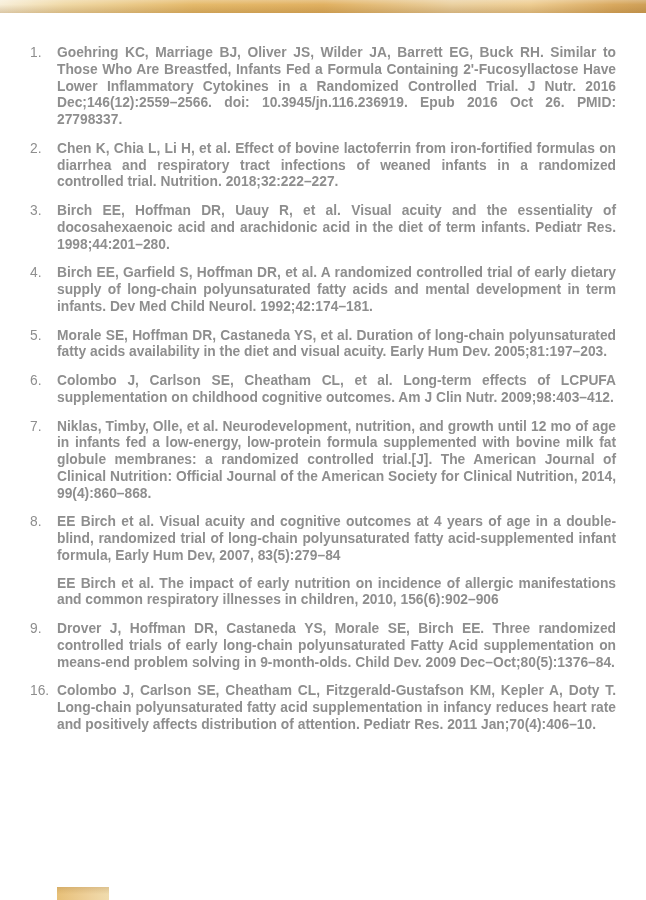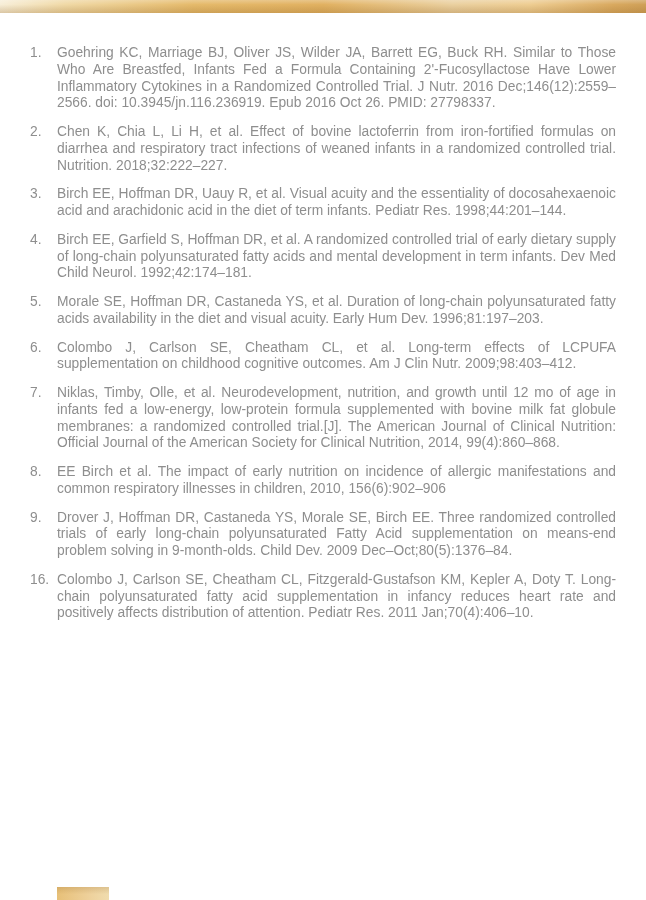--- a/index.html
+++ b/index.html
@@ -43,22 +43,22 @@
   }
   .ref-item {
     display: flex;
     margin-bottom: 12px;
   }
   .ref-num {
     flex: 0 0 27px;
     text-align: left;
   }
   .ref-body { flex: 1 1 auto; min-width: 0; }
-  .ref-body p { margin: 0; }
-  .ref-body p + p { margin-top: 2px; }
+  .ref-body p { margin: 0; font-weight: bold; }
+  .ref-body p + p { margin-top: 11px; }
 </style>
 </head>
 <body>
 
 <div class="page">
   <div class="top-bar"></div>
 
   <main class="refs">
   <div class="ref-item">
     <div class="ref-num">1.</div>
@@ -70,55 +70,56 @@
   <div class="ref-item">
     <div class="ref-num">2.</div>
     <div class="ref-body">
           <p>Chen K, Chia L, Li H, et al. Effect of bovine lactoferrin from iron-fortified formulas on diarrhea and respiratory tract infections of weaned infants in a randomized controlled trial. Nutrition. 2018;32:222–227.</p>
         </div>
   </div>
 
   <div class="ref-item">
     <div class="ref-num">3.</div>
     <div class="ref-body">
-          <p>Birch EE, Hoffman DR, Uauy R, et al. Visual acuity and the essentiality of docosahexaenoic acid and arachidonic acid in the diet of term infants. Pediatr Res. 1998;44:201–144.</p>
+          <p>Birch EE, Hoffman DR, Uauy R, et al. Visual acuity and the essentiality of docosahexaenoic acid and arachidonic acid in the diet of term infants. Pediatr Res. 1998;44:201–280.</p>
         </div>
   </div>
 
   <div class="ref-item">
     <div class="ref-num">4.</div>
     <div class="ref-body">
           <p>Birch EE, Garfield S, Hoffman DR, et al. A randomized controlled trial of early dietary supply of long-chain polyunsaturated fatty acids and mental development in term infants. Dev Med Child Neurol. 1992;42:174–181.</p>
         </div>
   </div>
 
   <div class="ref-item">
     <div class="ref-num">5.</div>
     <div class="ref-body">
-          <p>Morale SE, Hoffman DR, Castaneda YS, et al. Duration of long-chain polyunsaturated fatty acids availability in the diet and visual acuity. Early Hum Dev. 1996;81:197–203.</p>
+          <p>Morale SE, Hoffman DR, Castaneda YS, et al. Duration of long-chain polyunsaturated fatty acids availability in the diet and visual acuity. Early Hum Dev. 2005;81:197–203.</p>
         </div>
   </div>
 
   <div class="ref-item">
     <div class="ref-num">6.</div>
     <div class="ref-body">
           <p>Colombo J, Carlson SE, Cheatham CL, et al. Long-term effects of LCPUFA supplementation on childhood cognitive outcomes. Am J Clin Nutr. 2009;98:403–412.</p>
         </div>
   </div>
 
   <div class="ref-item">
     <div class="ref-num">7.</div>
     <div class="ref-body">
           <p>Niklas, Timby, Olle, et al. Neurodevelopment, nutrition, and growth until 12 mo of age in infants fed a low-energy, low-protein formula supplemented with bovine milk fat globule membranes: a randomized controlled trial.[J]. The American Journal of Clinical Nutrition: Official Journal of the American Society for Clinical Nutrition, 2014, 99(4):860–868.</p>
         </div>
   </div>
 
   <div class="ref-item">
     <div class="ref-num">8.</div>
     <div class="ref-body">
+          <p>EE Birch et al. Visual acuity and cognitive outcomes at 4 years of age in a double-blind, randomized trial of long-chain polyunsaturated fatty acid-supplemented infant formula, Early Hum Dev, 2007, 83(5):279–84</p>
           <p>EE Birch et al. The impact of early nutrition on incidence of allergic manifestations and common respiratory illnesses in children, 2010, 156(6):902–906</p>
         </div>
   </div>
 
   <div class="ref-item">
     <div class="ref-num">9.</div>
     <div class="ref-body">
           <p>Drover J, Hoffman DR, Castaneda YS, Morale SE, Birch EE. Three randomized controlled trials of early long-chain polyunsaturated Fatty Acid supplementation on means-end problem solving in 9-month-olds. Child Dev. 2009 Dec–Oct;80(5):1376–84.</p>
         </div>
   </div>

